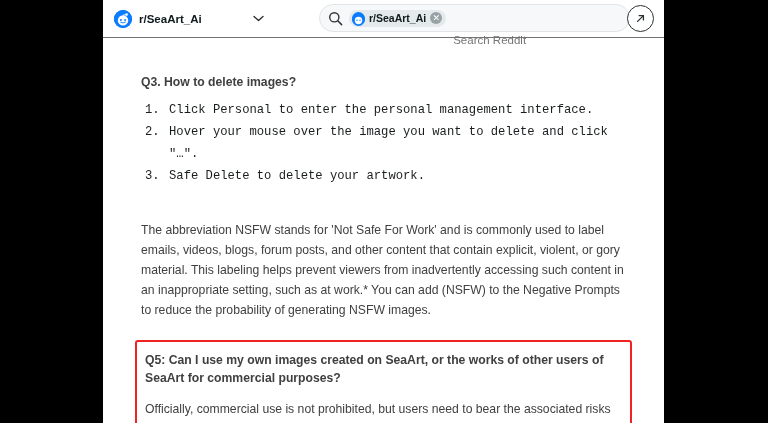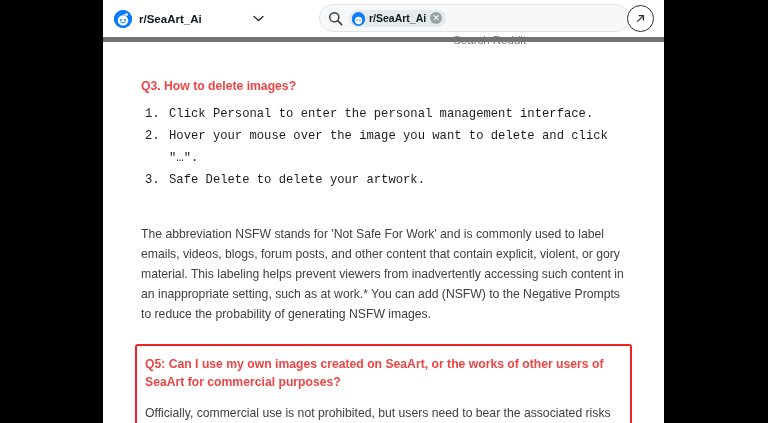--- a/index.html
+++ b/index.html
@@ -35,21 +35,21 @@
     width: 561px;
     height: 423px;
     background: #ffffff;
     overflow: hidden;
   }
 
   
   .header {
     position: relative;
     height: 37px;
-    border-bottom: 5px solid #737373;
+    border-bottom: 1px solid #737373;
     display: flex;
     align-items: center;
     background: #ffffff;
   }
   .community-chip {
     display: flex;
     align-items: center;
     gap: 7px;
     margin-left: 7px;
     padding: 3px 4px;
@@ -151,21 +151,21 @@
 
   
   .content {
     padding: 0 38px;
     box-sizing: border-box;
     color: #1c1c1c;
   }
   .q-heading {
     font-size: 12.2px;
     font-weight: bold;
-    color: #ef4444;
+    color: #404040;
     line-height: 1.35;
     margin: 0;
   }
   .block-q3 { margin-top: 36px; }
   ol.steps {
     margin: 10px 0 0 0;
     padding-left: 26px;
     font-size: 12.2px;
     line-height: 1.78;
     color: #1a1d1e;

